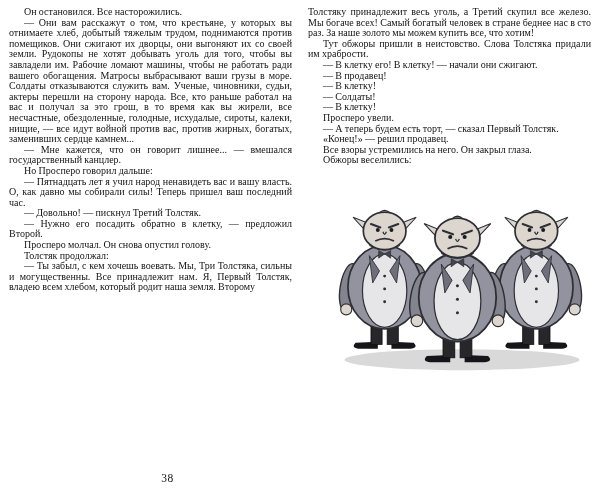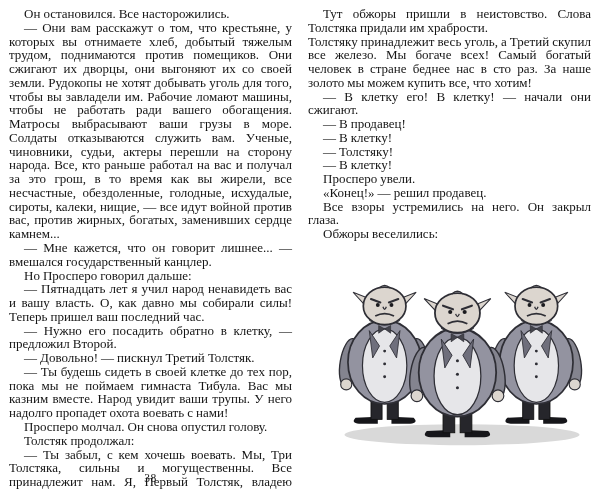--- a/index.html
+++ b/index.html
@@ -16,31 +16,31 @@
   .page {
     display: flex;
     gap: 16px;
     padding: 7px 9px 0 9px;
   }
   .col {
     width: 283px;
     flex: 0 0 283px;
   }
   .p {
-    font-size: 13px;
+    font-size: 10px;
     line-height: 1.06;
     text-align: justify;
     hyphens: auto;
     -webkit-hyphens: auto;
     word-spacing: -0.2px;
   }
   .ind { text-indent: 15px; }
   .page-number {
     position: absolute;
-    left: 9px;
+    left: 26px;
     bottom: 5px;
     width: 283px;
     text-align: center;
     font-size: 11.5px;
     letter-spacing: 0.5px;
   }
   .illo-wrap {
     margin-top: 6px;
     display: flex;
     justify-content: flex-end;
@@ -51,37 +51,37 @@
 <body>
 
 <div class="page">
 
   <div class="col">
     <p class="p ind">Он остановился. Все насторожились.</p>
     <p class="p ind">— Они вам расскажут о том, что крестьяне, у которых вы отнимаете хлеб, добытый тяжелым трудом, поднимаются против помещиков. Они сжигают их дворцы, они выгоняют их со своей земли. Рудокопы не хотят добывать уголь для того, чтобы вы завладели им. Рабочие ломают машины, чтобы не работать ради вашего обогащения. Матросы выбрасывают ваши грузы в море. Солдаты отказываются служить вам. Ученые, чиновники, судьи, актеры перешли на сторону народа. Все, кто раньше работал на вас и получал за это грош, в то время как вы жирели, все несчастные, обездоленные, голодные, исхудалые, сироты, калеки, нищие, — все идут войной против вас, против жирных, богатых, заменивших сердце камнем...</p>
     <p class="p ind">— Мне кажется, что он говорит лишнее... — вмешался государственный канцлер.</p>
     <p class="p ind">Но Просперо говорил дальше:</p>
     <p class="p ind">— Пятнадцать лет я учил народ ненавидеть вас и вашу власть. О, как давно мы собирали силы! Теперь пришел ваш последний час.</p>
+    <p class="p ind">— Довольно! — пискнул Третий Толстяк.</p>
     <p class="p ind">— Нужно его посадить обратно в клетку, — предложил Второй.</p>
-    <p class="p ind">— Довольно! — пискнул Третий Толстяк.</p>
-    <p class="p ind">— Ты будешь сидеть в своей клетке до тех пор, пока мы не поймаем гимнаста Тибула. Вас мы казним вместе. Народ увидит ваши трупы. У него надолго пропадет охота воевать с нами!</p>
     <p class="p ind">Просперо молчал. Он снова опустил голову.</p>
     <p class="p ind">Толстяк продолжал:</p>
     <p class="p ind">— Ты забыл, с кем хочешь воевать. Мы, Три Толстяка, сильны и могущественны. Все принадлежит нам. Я, Первый Толстяк, владею всем хлебом, который родит наша земля. Второму</p>
   </div>
 
   <div class="col">
+    <p class="p">Толстяку принадлежит весь уголь, а Третий скупил все железо. Мы богаче всех! Самый богатый человек в стране беднее нас в сто раз. За наше золото мы можем купить все, что хотим!</p>
     <p class="p ind">Тут обжоры пришли в неистовство. Слова Толстяка придали им храбрости.</p>
-    <p class="p">Толстяку принадлежит весь уголь, а Третий скупил все железо. Мы богаче всех! Самый богатый человек в стране беднее нас в сто раз. За наше золото мы можем купить все, что хотим!</p>
     <p class="p ind">— В клетку его! В клетку! — начали они сжигают.</p>
     <p class="p ind">— В продавец!</p>
     <p class="p ind">— В клетку!</p>
-    <p class="p ind">— Толстяку!</p>
+    <p class="p ind">— Солдаты!</p>
     <p class="p ind">— В клетку!</p>
     <p class="p ind">Просперо увели.</p>
+    <p class="p ind">— А теперь будем есть торт, — сказал Первый Толстяк.</p>
     <p class="p ind">«Конец!» — решил продавец.</p>
     <p class="p ind">Все взоры устремились на него. Он закрыл глаза.</p>
     <p class="p ind">Обжоры веселились:</p>
 
     <div class="illo-wrap">
 
       <svg class="illo" width="258" height="201" viewBox="0 0 272 212" xmlns="http://www.w3.org/2000/svg">
         <defs>
           <g id="fatman">
 

